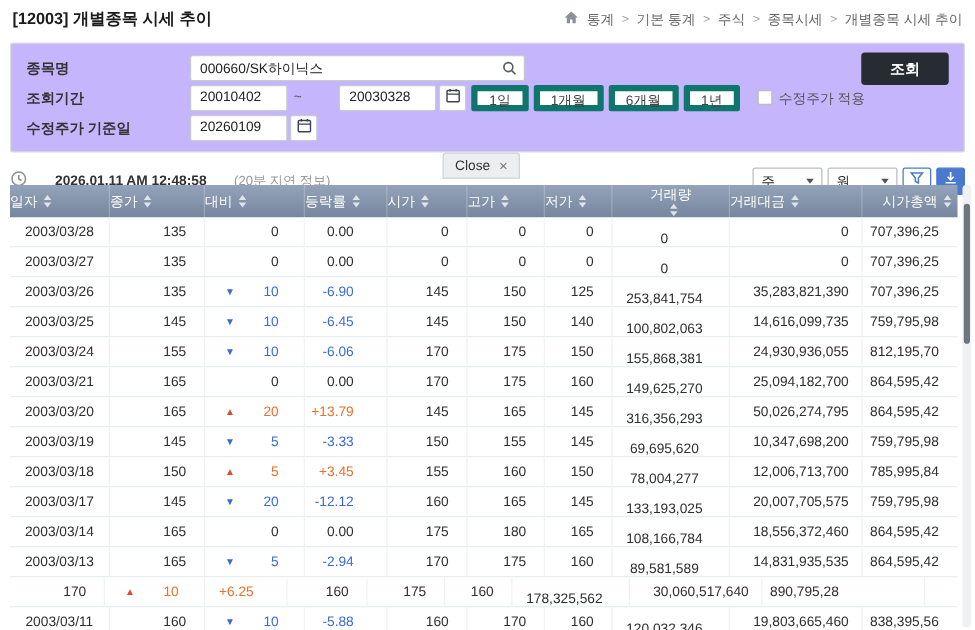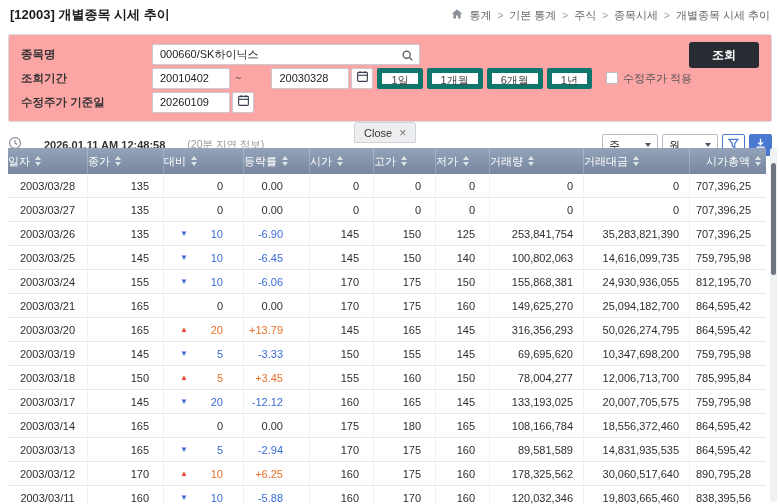--- a/index.html
+++ b/index.html
@@ -7,21 +7,21 @@
   .screen { position:relative; width:780px; height:504px; overflow:hidden; background:#fff; }
 
   
   .topbar { display:flex; justify-content:space-between; align-items:center; height:30px; padding:0 10px; }
   .page-title { font-size:13px; font-weight:bold; color:#1b1b1b; }
   .breadcrumb { display:flex; align-items:center; gap:6px; font-size:11px; color:#666; }
   .breadcrumb .sep { color:#9aa0a8; font-size:10px; }
   .breadcrumb .crumb { cursor:pointer; }
 
   
-  .form-panel { position:relative; margin:4px 8px 0; background:#fca5a5; border:1px solid #d9dcdf; border-radius:2px; padding:6px 12px; }
+  .form-panel { position:relative; margin:4px 8px 0; background:#c4b5fd; border:1px solid #d9dcdf; border-radius:2px; padding:6px 12px; }
   .form-row { display:flex; align-items:center; height:22px; margin:2px 0; }
   .form-row label { width:106px; font-size:11.5px; font-weight:bold; color:#333; }
   .input-wrap { position:relative; display:inline-flex; align-items:center; }
   .ipt { height:21px; border:1px solid #c8ccd2; border-radius:2px; background:#fff; font-size:11px; color:#222; padding:0 7px; font-family:"Liberation Sans",sans-serif;margin-left:25px; }
   .ipt.stock { width:268px; padding-right:24px; }
   .ipt.date { width:78px; }
   .mag { position:absolute; right:6px; top:4px; }
   .cal-btn { width:22px; height:21px; margin-left:2px; background:#fff; border:1px solid #c8ccd2; border-radius:2px; display:inline-flex; align-items:center; justify-content:center; cursor:pointer; }
   .tilde { margin:0 5px; font-size:11px; color:#555; }
   .period-btn { height:21px; padding:0 9px; margin-left:4px; background:#fff; border:5px solid #0f766e; border-radius:2px; font-size:11px; color:#444; cursor:pointer; font-family:"Liberation Sans",sans-serif; }
@@ -50,21 +50,21 @@
   .thead { display:flex; height:26px; background:linear-gradient(#94a3b9,#76869e); }
   .th { display:flex; align-items:center; justify-content:flex-start; color:#fff; font-size:11px; border-right:1px solid rgba(255,255,255,.22); cursor:pointer; }
   .sort { display:inline-flex; flex-direction:column; gap:2px; margin-left:5px; }
   .sort i { display:block; width:0; height:0; border-left:3.5px solid transparent; border-right:3.5px solid transparent; }
   .sort .su { border-bottom:4px solid rgba(255,255,255,.75); }
   .sort .sd { border-top:4px solid rgba(255,255,255,.75); }
   .tr { display:flex; height:24px; border-bottom:1px solid #e4e8ed; background:#fff; }
   .td { display:flex; align-items:center; font-size:11px; color:#2e2e2e; border-right:1px solid #f0f2f5; }
   .w-date { width:80px; } .w-close { width:76px; } .w-chg { width:80px; } .w-rate { width:66px; }
   .w-open { width:64px; } .w-high { width:62px; } .w-low { width:54px; }
-  .w-vol { width:94px; } .w-amt { width:106px; } .w-cap { width:130px; }
+  .w-vol { width:94px;flex-direction:column; } .w-amt { width:106px; } .w-cap { width:130px; }
   .th.w-cap { justify-content:flex-start; padding-left:16px; }
   .c-date { justify-content:center; }
   .num { justify-content:flex-end; padding-right:14px; }
   .c-rate { padding-right:26px; }
   .c-vol, .c-amt { padding-right:10px; }
   .c-chg { padding:0 20px 0 16px; }
   .arrow { width:12px; font-size:8px; }
   .c-chg-val { flex:1; text-align:right; }
   .c-cap { justify-content:flex-start; padding-left:6px; }
   .up { color:#e9702b; } .down { color:#3b6bd6; } .flat { color:#2e2e2e; }
@@ -456,21 +456,20 @@
     <div class="td w-rate num c-rate down">-2.94</div>
     <div class="td w-open num c-open">170</div>
     <div class="td w-high num c-high">175</div>
     <div class="td w-low num c-low">160</div>
     <div class="td w-vol num c-vol">89,581,589</div>
     <div class="td w-amt num c-amt">14,831,935,535</div>
     <div class="td w-cap c-cap">864,595,42</div>
   </div>
 
   <div class="tr">
-    <div class="td w-date c-date">2003/03/12</div>
     <div class="td w-close num c-close">170</div>
     <div class="td w-chg c-chg">
       <span class="arrow up">▲</span>
       <span class="c-chg-val up">10</span>
     </div>
     <div class="td w-rate num c-rate up">+6.25</div>
     <div class="td w-open num c-open">160</div>
     <div class="td w-high num c-high">175</div>
     <div class="td w-low num c-low">160</div>
     <div class="td w-vol num c-vol">178,325,562</div>

